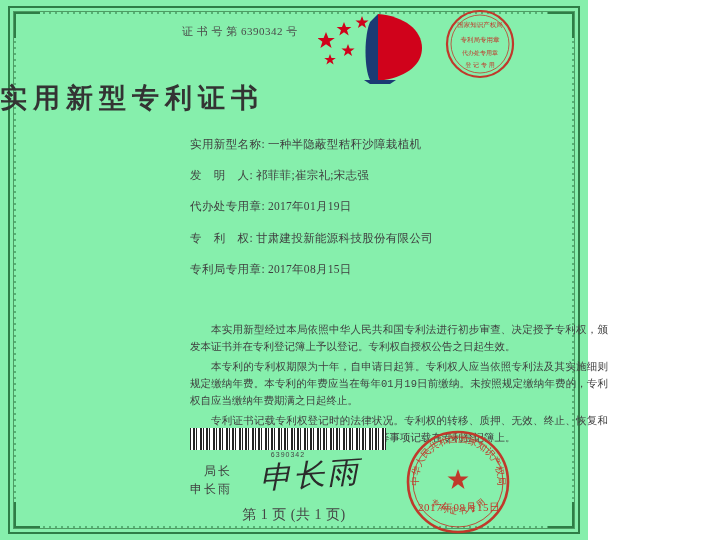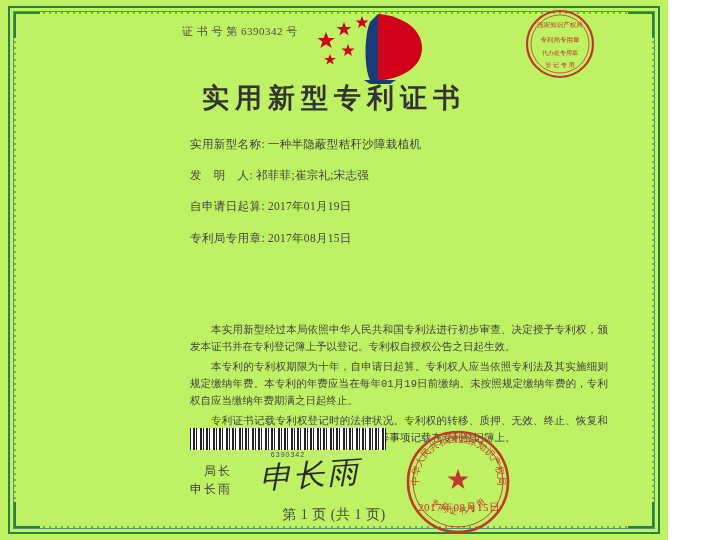--- a/index.html
+++ b/index.html
@@ -9,23 +9,23 @@
   }
   body {
     width: 720px;
     height: 540px;
     font-family: "Liberation Serif", "DejaVu Serif", serif;
     color: #3a3a3a;
     overflow: hidden;
   }
   .page {
     position: relative;
-    width: 668px;
+    width: 588px;
     height: 540px;
-    background: #bef264;
+    background: #86efac;
     box-sizing: border-box;
   }
   
   .border-outer {
     position: absolute;
     left: 8px; top: 6px; right: 8px; bottom: 6px;
     border: 2px solid #2e7d46;
     box-sizing: border-box;
   }
   .border-inner {
@@ -77,21 +77,21 @@
     position: absolute;
     right: 72px;
     top: 8px;
     width: 72px;
     height: 72px;
   }
   .title {
     position: absolute;
     left: 0; right: 0;
     top: 80px;
-    text-align: center;
+    text-align: left;
     font-size: 27px;
     letter-spacing: 6px;
     font-weight: bold;
     color: #333;
     font-family: "DejaVu Serif", "Liberation Serif", serif;
   }
   .fields {
     position: absolute;
     left: 190px;
     top: 136px;
@@ -237,22 +237,26 @@
   <div class="fields">
     <div class="field">
       <span class="lbl">实用新型名称:</span>
       <span class="val">一种半隐蔽型秸秆沙障栽植机</span>
     </div>
     <div class="field">
       <span class="lbl">发　明　人:</span>
       <span class="val">祁菲菲;崔宗礼;宋志强</span>
     </div>
     <div class="field">
-      <span class="lbl">自申请日起算:</span>
+      <span class="lbl">代办处专用章:</span>
       <span class="val">2017年01月19日</span>
+    </div>
+    <div class="field">
+      <span class="lbl">专　利　权:</span>
+      <span class="val">甘肃建投新能源科技股份有限公司</span>
     </div>
     <div class="field">
       <span class="lbl">专利局专用章:</span>
       <span class="val">2017年08月15日</span>
     </div>
   </div>
 
   <div class="body-text">
     <p>本实用新型经过本局依照中华人民共和国专利法进行初步审查、决定授予专利权，颁发本证书并在专利登记簿上予以登记。专利权自授权公告之日起生效。</p>
     <p>本专利的专利权期限为十年，自申请日起算。专利权人应当依照专利法及其实施细则规定缴纳年费。本专利的年费应当在每年01月19日前缴纳。未按照规定缴纳年费的，专利权自应当缴纳年费期满之日起终止。</p>

